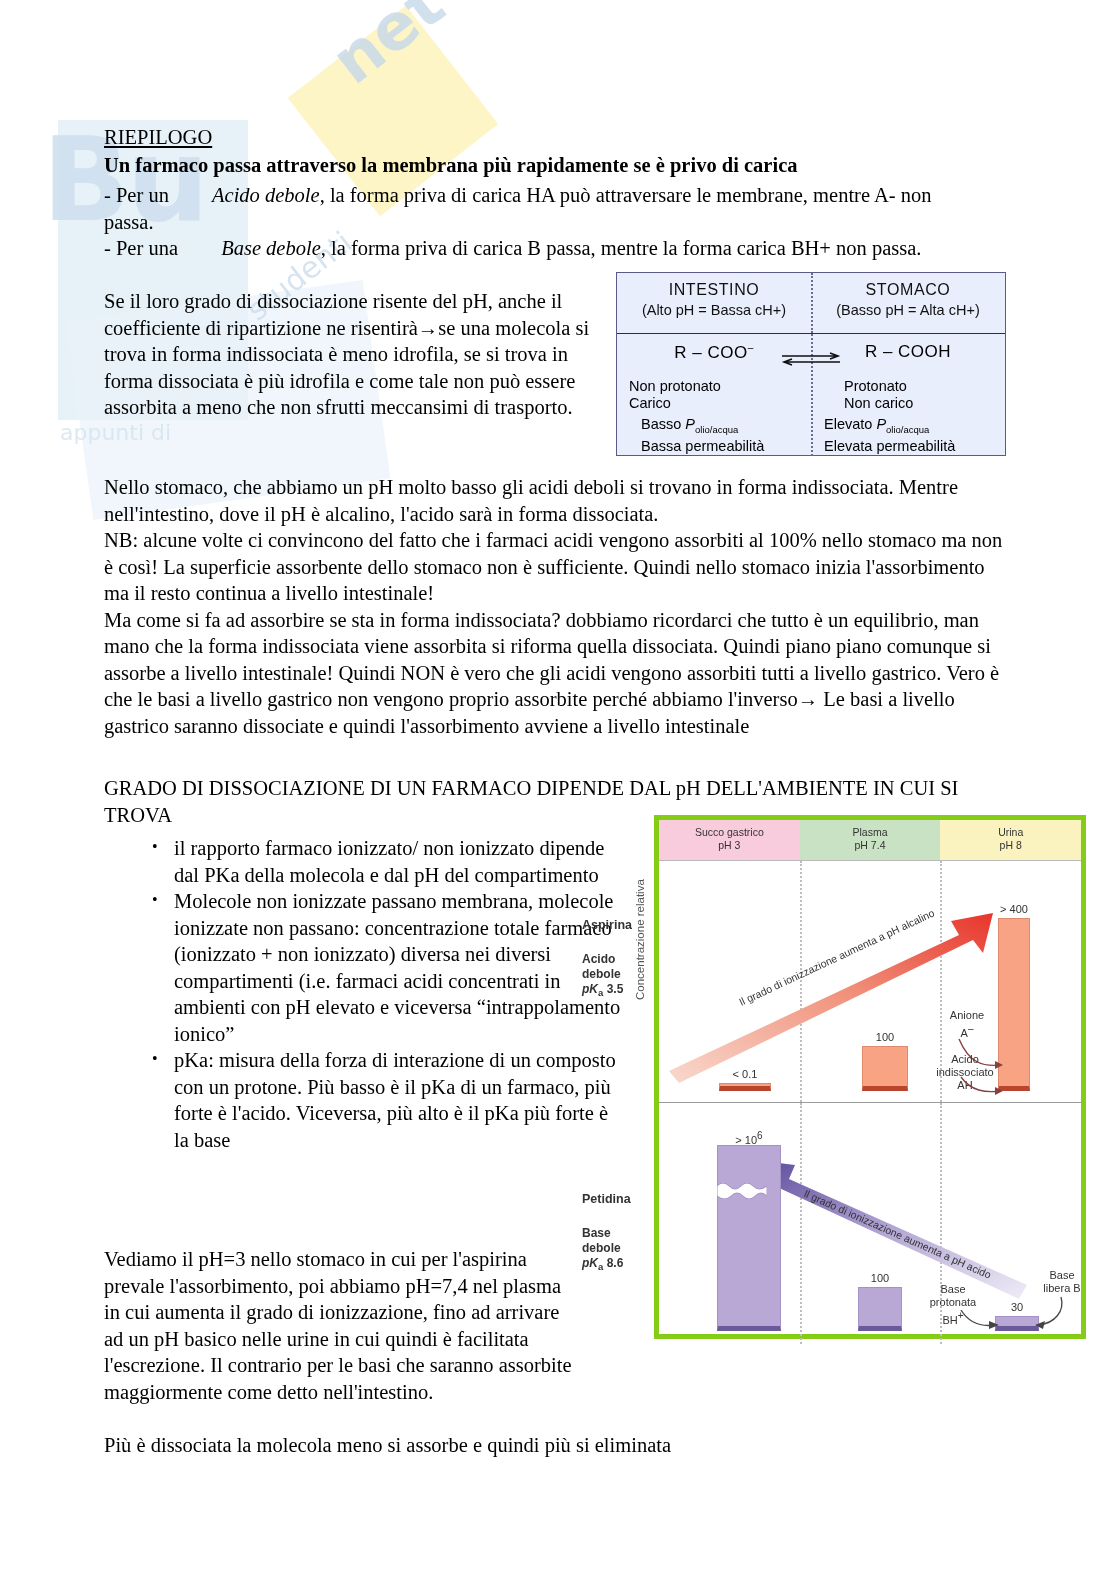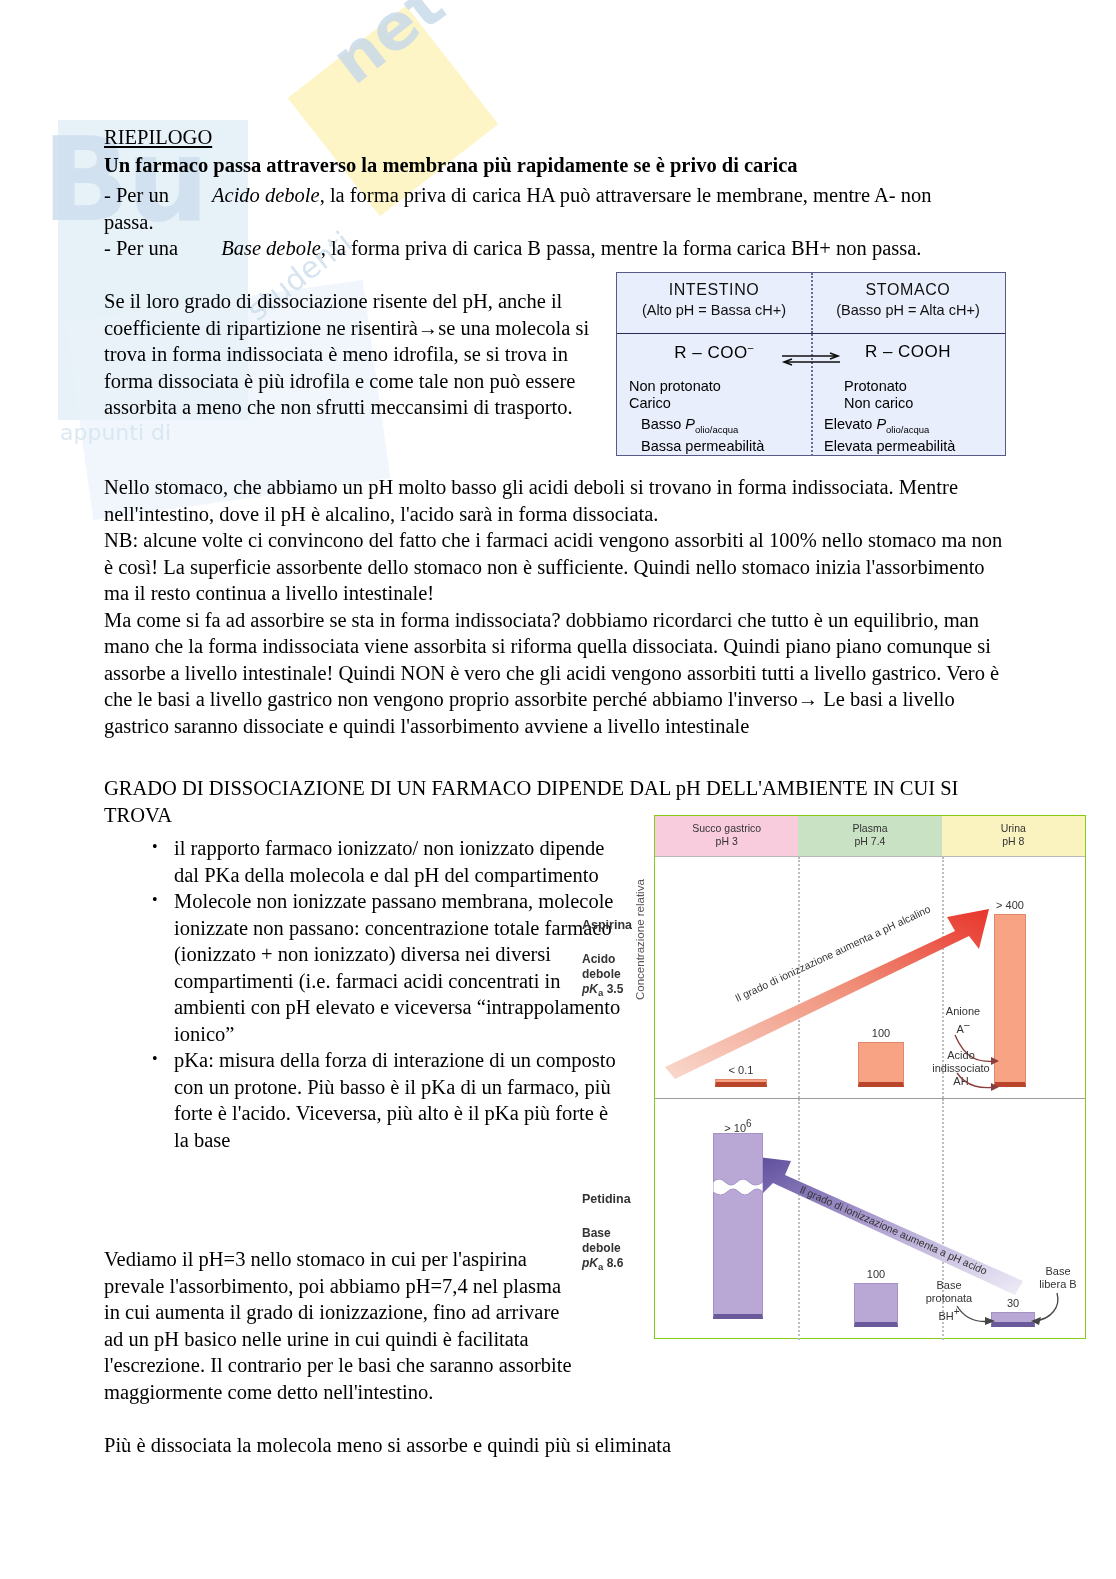--- a/index.html
+++ b/index.html
@@ -183,21 +183,21 @@
   .sub-s { font-size: 9.5px; vertical-align: sub; }
   .sup-s { font-size: 10px; vertical-align: super; }
 
   
   .fig2 {
     position: absolute;
     left: 654px;
     top: 815px;
     width: 432px;
     height: 524px;
-    border: 1px solid #84cc16;
+    border: 5px solid #84cc16;
     box-sizing: border-box;
     background: #fff;
     font-family: "Liberation Sans", sans-serif;
   }
   .fig2 .bands {
     display: flex;
     height: 40px;
     border-bottom: 1px solid #b9b9b9;
   }
   .fig2 .band {
@@ -489,21 +489,21 @@
             <linearGradient id="gradBase" x1="1" y1="1" x2="0" y2="0">
               <stop offset="0%" stop-color="#efecf7"></stop>
               <stop offset="50%" stop-color="#b3a6d4"></stop>
               <stop offset="100%" stop-color="#5b4a9b"></stop>
             </linearGradient>
           </defs>
           <path d="M368,182 L130,76 L136,62 L94,57 L106,96 L118,84 L360,196 Z" fill="url(#gradBase)"></path>
         </svg>
         <div style="position:absolute; left:148px; top:84px; transform:rotate(24deg); transform-origin:left top; font-size:10.5px; color:#333; white-space:nowrap;">Il grado di ionizzazione aumenta a pH acido</div>
 
-        <div class="bar base" style="left:58px; top:34px; width:50px; height:186px;">
+        <div class="bar base" style="left:58px; top:42px; width:64px; height:186px;">
           <span class="cap"><span>&gt; 10</span><span class="sup-s">6</span></span>
         </div>
 
         <svg class="arrowbig" style="left:58px; top:80px;" width="50" height="16" viewBox="0 0 50 16">
           <path d="M0,3 Q6,-3 12,3 T24,3 T36,3 T50,3 L50,13 Q44,7 38,13 T26,13 T14,13 T0,13 Z" fill="#ffffff" stroke="#a492c6" stroke-width="1"></path>
         </svg>
 
         <div class="bar base" style="left:199px; top:184px; width:44px; height:44px;">
           <span class="cap">100</span>
         </div>

